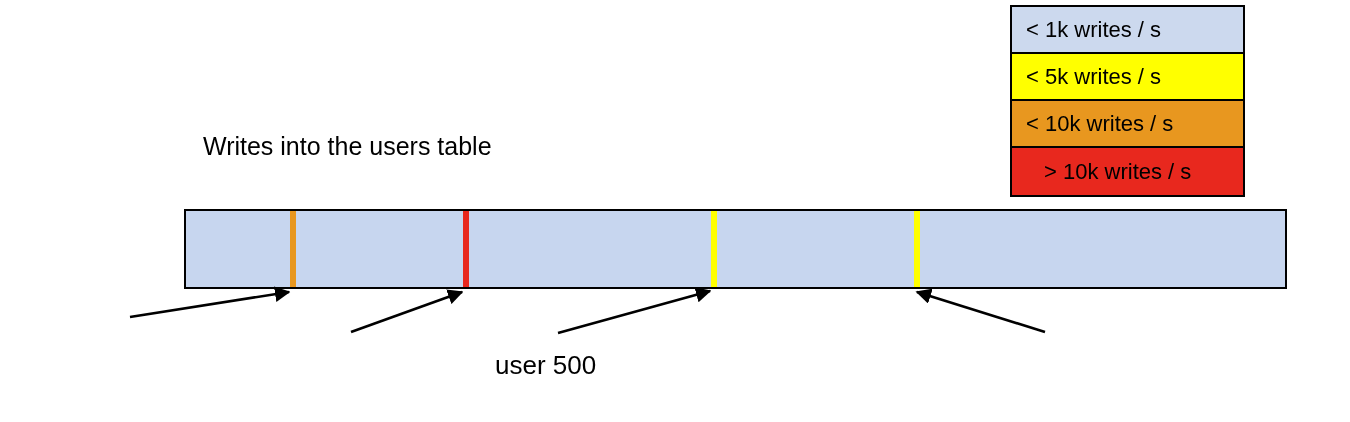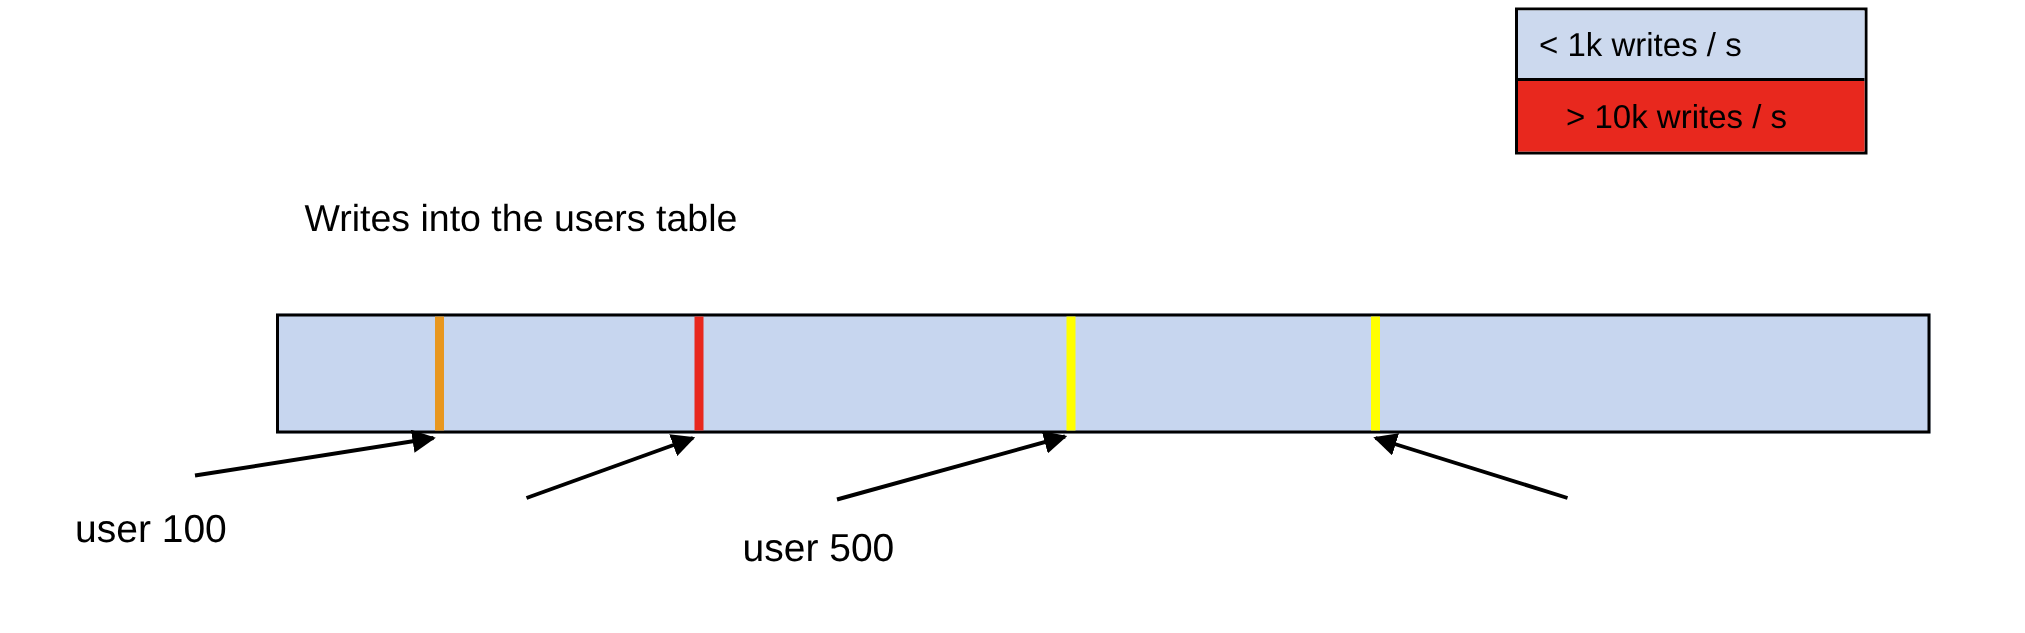--- a/index.html
+++ b/index.html
@@ -93,20 +93,26 @@
 </style>
 </head>
 <body>
 
 <div id="canvas">
 
   <div id="legend">
     <div class="legend-row" style="background:#ccd9ee;">
       <span class="legend-label">&lt; 1k writes / s</span>
     </div>
+    <div class="legend-row" style="background:#ffff00;">
+      <span class="legend-label">&lt; 5k writes / s</span>
+    </div>
+    <div class="legend-row" style="background:#e8971f;">
+      <span class="legend-label">&lt; 10k writes / s</span>
+    </div>
     <div class="legend-row" style="background:#e8281e;">
       <span class="legend-label">&gt; 10k writes / s</span>
     </div>
   </div>
 
   <div id="chart-title">Writes into the users table</div>
 
   <div id="table-bar">
     <div class="bar-stripe" style="left:104px; background:#e8971f;"></div>
     <div class="bar-stripe" style="left:277px; background:#e8281e;"></div>
@@ -119,16 +125,15 @@
       <marker id="ah" viewBox="0 0 10 10" refX="9" refY="5" markerWidth="6" markerHeight="6" orient="auto-start-reverse">
         <path d="M 0 0 L 10 5 L 0 10 z" fill="#000000"></path>
       </marker>
     </defs>
     <line x1="130" y1="317" x2="289" y2="292" stroke="#000000" stroke-width="2.6" marker-end="url(#ah)"></line>
     <line x1="351" y1="332" x2="462" y2="292" stroke="#000000" stroke-width="2.6" marker-end="url(#ah)"></line>
     <line x1="558" y1="333" x2="710" y2="291" stroke="#000000" stroke-width="2.6" marker-end="url(#ah)"></line>
     <line x1="1045" y1="332" x2="917" y2="292" stroke="#000000" stroke-width="2.6" marker-end="url(#ah)"></line>
   </svg>
 
-  <div class="callout-label" style="left:50px; top:337px;">user 100</div>
   <div class="callout-label" style="left:495px; top:350px;">user 500</div>
 
 </div>
 
 </body></html>

